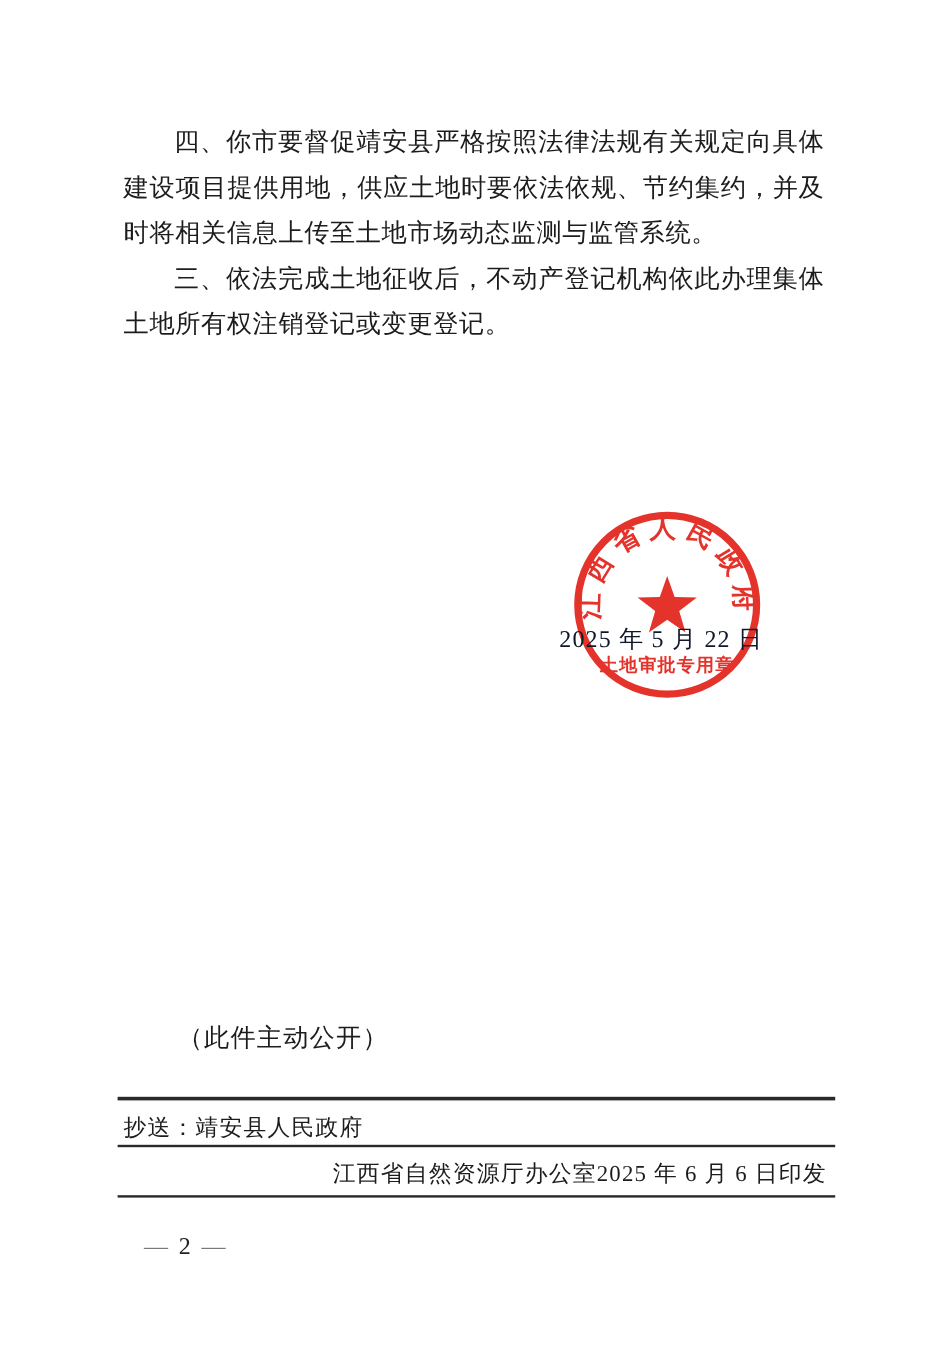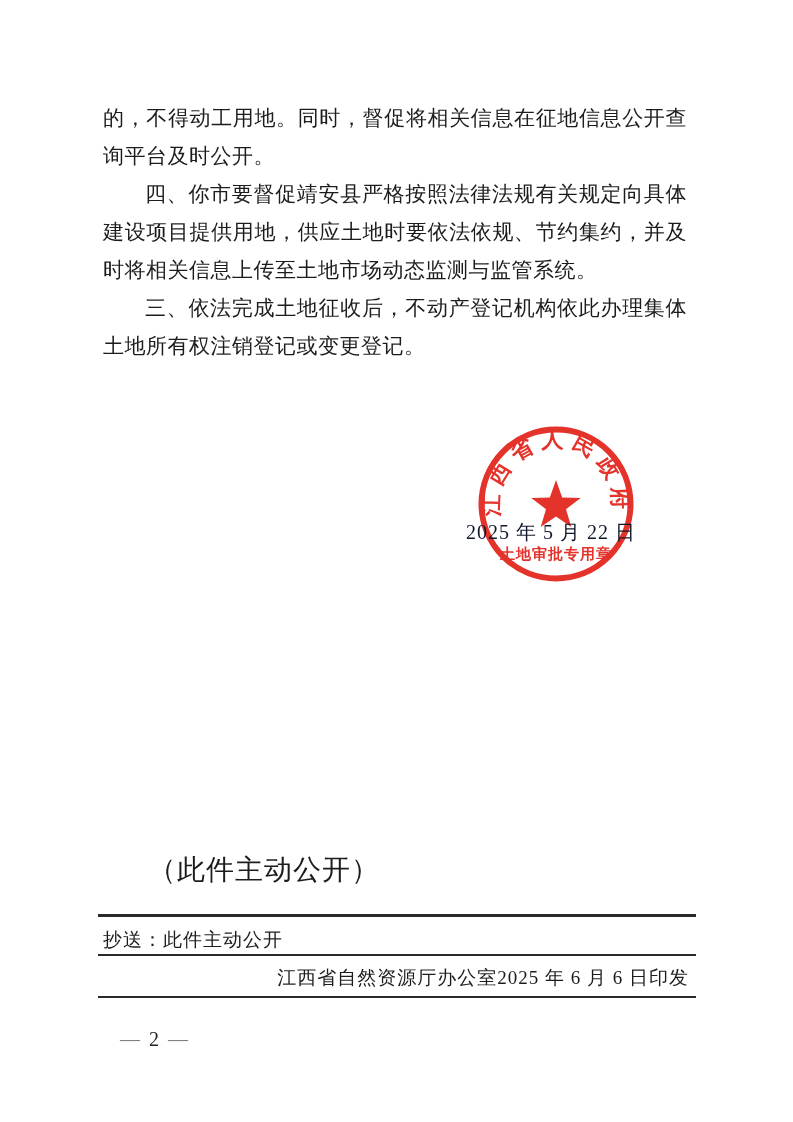--- a/index.html
+++ b/index.html
@@ -70,21 +70,21 @@
     font-size: 15px;
     font-weight: bold;
     letter-spacing: 1px;
     fill: #e2241b;
   }
   
   .note {
     position: absolute;
     left: 148px;
     top: 851px;
-    font-size: 28px;
+    font-size: 21px;
     letter-spacing: 1px;
     white-space: nowrap;
   }
   
   .rule {
     position: absolute;
     left: 98px;
     width: 598px;
     background: #2a2a2a;
   }
@@ -123,21 +123,20 @@
   }
   .pagenum .dash { color: #7a7a7a; letter-spacing: 0; }
   .pagenum .num { color: #222222; }
 </style>
 </head>
 <body>
 
 <div class="page">
 
   <main class="body-text">
-    <p>的，不得动工用地。同时，督促将相关信息在征地信息公开查询平台及时公开。</p>
     <p class="ind">四、你市要督促靖安县严格按照法律法规有关规定向具体建设项目提供用地，供应土地时要依法依规、节约集约，并及时将相关信息上传至土地市场动态监测与监管系统。</p>
     <p class="ind">三、依法完成土地征收后，不动产登记机构依此办理集体土地所有权注销登记或变更登记。</p>
   </main>
 
   <div class="date-line">2025 年 5 月 22 日</div>
 
   <div class="seal">
     <svg width="160" height="160" viewBox="0 0 160 160">
       <circle cx="80" cy="80" r="74.5" fill="none" stroke="#e2241b" stroke-width="6"></circle>
       <path id="sealArcPath" d="M 26.4,99.5 A 57,57 0 1 1 133.6,99.5" fill="none"></path>
@@ -146,21 +145,21 @@
       </text>
       <polygon points="80,56 86.2,73.5 104.7,74 90,85.2 95.3,103 80,92.5 64.7,103 70,85.2 55.3,74 73.8,73.5" fill="#e2241b"></polygon>
       <text class="seal-bottom-text" x="80" y="135" text-anchor="middle">土地审批专用章</text>
     </svg>
   </div>
 
   <div class="note">（此件主动公开）</div>
 
   <div class="rule rule-1"></div>
 
-  <div class="cc-row">抄送：此件主动公开</div>
+  <div class="cc-row">抄送：靖安县人民政府</div>
 
   <div class="rule rule-2"></div>
 
   <div class="issuer-row">
     <span>江西省自然资源厅办公室</span>
     <span>2025 年 6 月 6 日印发</span>
   </div>
 
   <div class="rule rule-3"></div>
 

